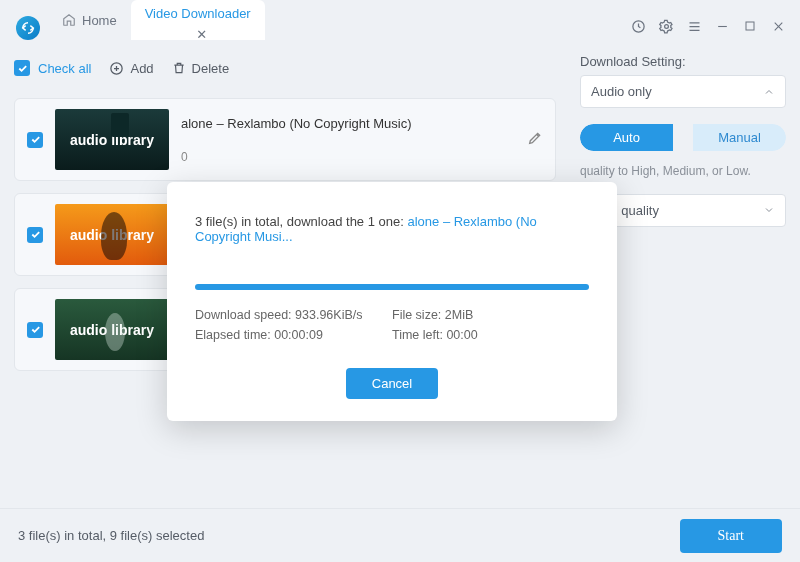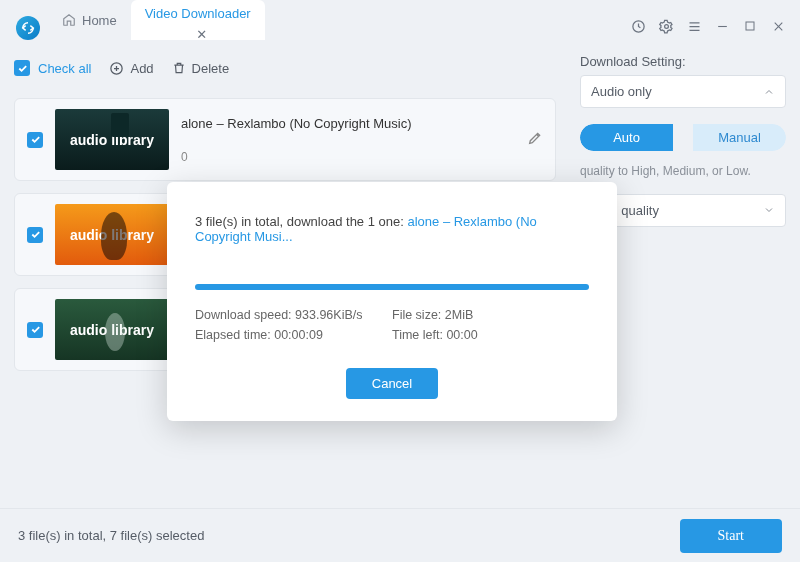--- a/index.html
+++ b/index.html
@@ -211,21 +211,21 @@
     <div class="dropdown">
       <span>High quality</span>
       <svg width="12" height="12" viewBox="0 0 24 24" fill="none" stroke="#8a9099" stroke-width="2">
           <path d="M6 9l6 6 6-6"></path>
         </svg>
     </div>
   </div>
 </div>
 
 <div class="footer">
-  <span class="footer-text">3 file(s) in total, 7 file(s) selected</span>
+  <span class="footer-text">3 file(s) in total, 9 file(s) selected</span>
   <button class="start-btn">Start</button>
 </div>
 
 <div class="modal-backdrop"></div>
 <div class="modal">
   <div class="modal-line">
     <span>3 file(s) in total, download the 1 one: </span><span class="link">alone – Rexlambo (No Copyright Musi...</span>
   </div>
   <div class="progress"></div>
   <div class="stats">

